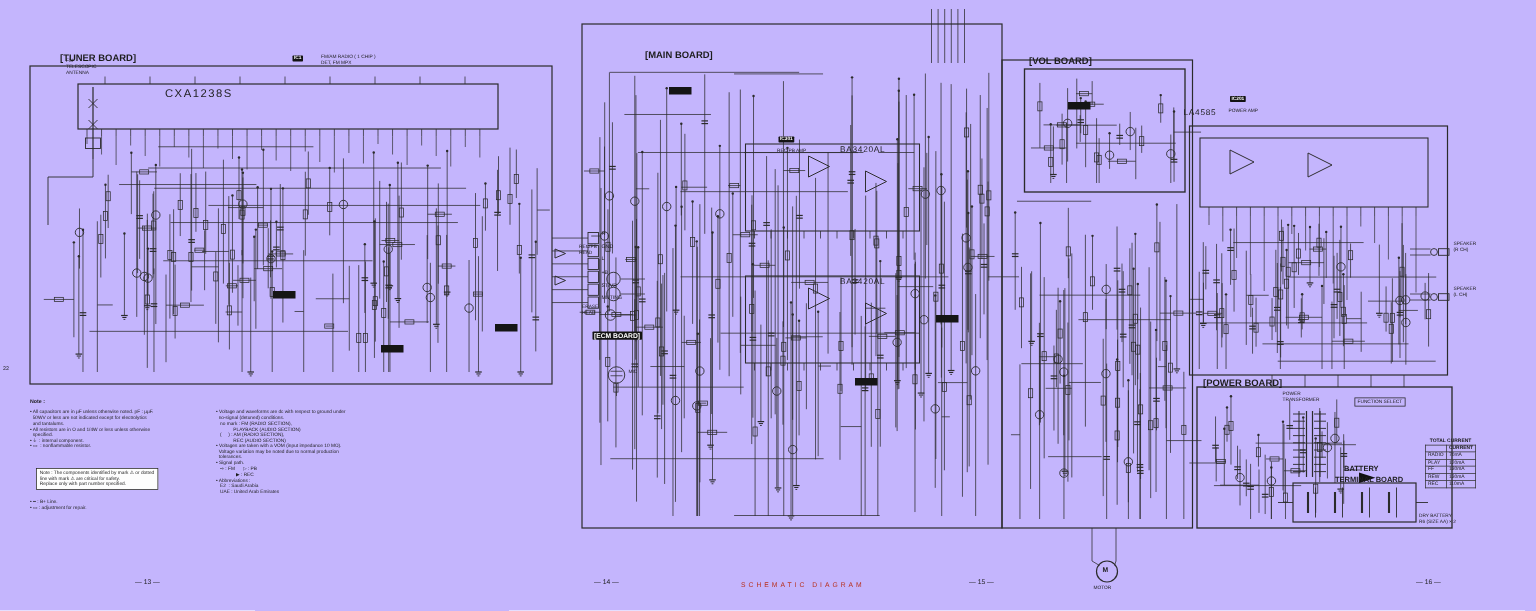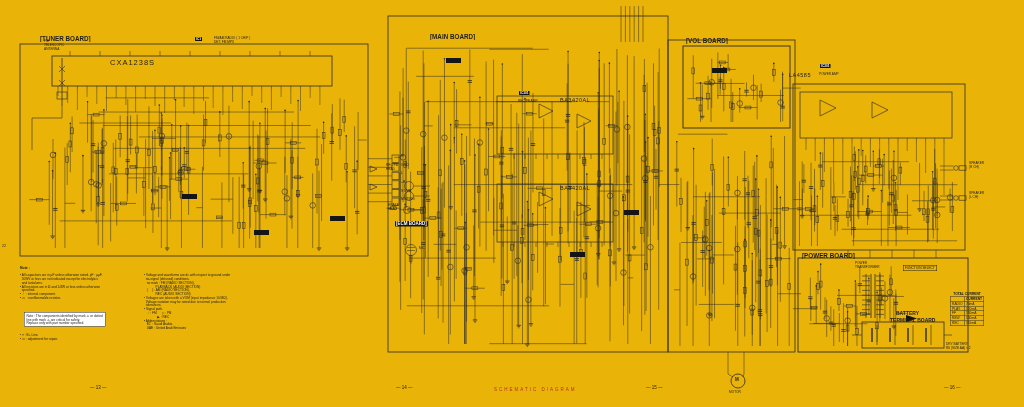--- a/index.html
+++ b/index.html
@@ -1,16 +1,16 @@
 <!DOCTYPE html>
 <html><head>
 <meta charset="utf-8">
 <style>
   html,body{margin:0;padding:0;background:#ffffff;}
-  #canvas{position:relative;width:1024px;height:407px;background:#eab308;overflow:hidden;
+  #canvas{position:relative;width:1024px;height:407px;background:#c4b5fd;overflow:hidden;
           font-family:"Liberation Sans",sans-serif;color:#1d1d1d;}
   #schem{position:absolute;left:0;top:0;}
   .lbl{position:absolute;display:block;white-space:pre;line-height:1.18;color:#1d1d1d;
        transform-origin:0 0;font-family:"Liberation Sans",sans-serif;}
   .t32{font-size:6.4px;transform:scale(.5);}
   .t35{font-size:7px;transform:scale(.5);}
   .t45{font-size:9px;transform:scale(.5);}
   .t5{font-size:10px;transform:scale(.5);}
   .t55{font-size:11px;transform:scale(.5);letter-spacing:1px;}
   .t63{font-size:12.6px;transform:scale(.5);}

